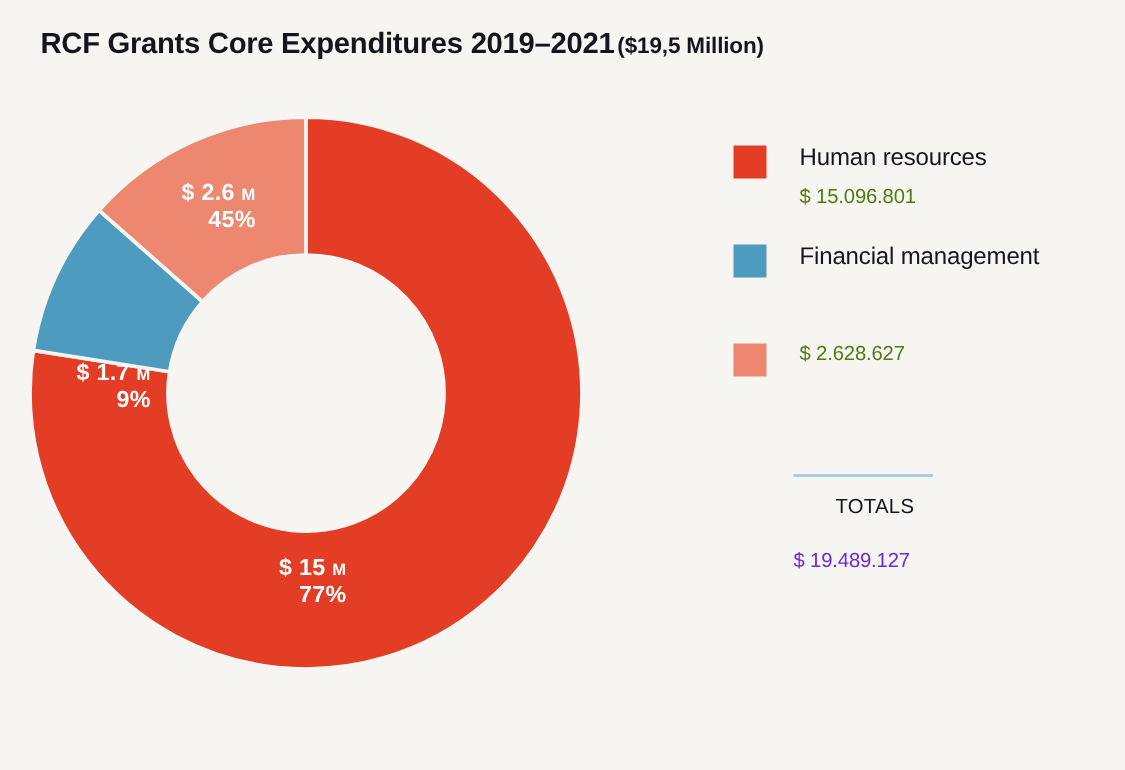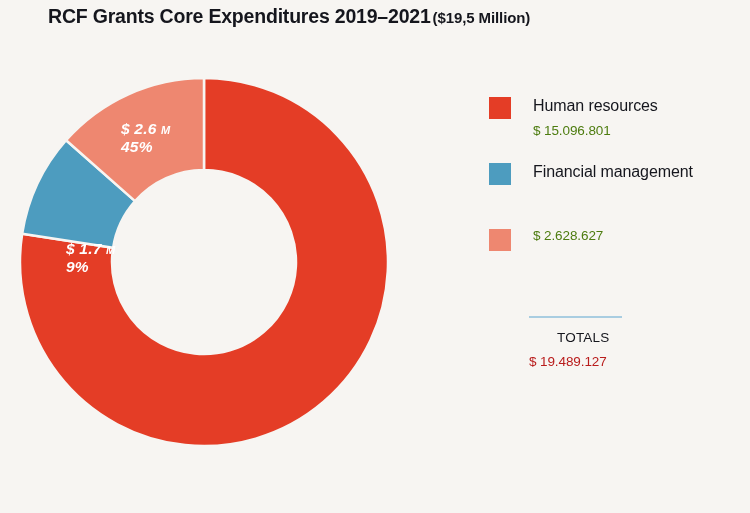--- a/index.html
+++ b/index.html
@@ -14,24 +14,23 @@
     font-family: "Liberation Sans", sans-serif;
     color: #15161d;
     overflow: hidden;
     position: relative;
   }
 
   
   #chart-title {
     position: absolute;
     left: 27px;
-    top: 7px;
+    top: 20px;
     white-space: nowrap;
     line-height: 1;
-    margin-left: 21px;
   }
   #chart-title .main {
     font-size: 19.5px;
     font-weight: bold;
     letter-spacing: -0.2px;
     color: #15161d;
   }
   #chart-title .sub {
     font-size: 15px;
     font-weight: bold;
@@ -50,22 +49,21 @@
   }
   #donut-svg {
     display: block;
     width: 372px;
     height: 372px;
   }
   .slice-label {
     position: absolute;
     color: #ffffff;
     font-weight: bold;
-    font-style: italic;
-    text-align: left;
+    text-align: right;
     line-height: 1.18;
     white-space: nowrap;
     pointer-events: none;
   }
   .slice-label .amt {
     display: block;
     font-size: 15.5px;
     letter-spacing: 0.2px;
   }
   .slice-label .amt .unit {
@@ -79,21 +77,21 @@
   }
   #label-hr {
     left: 168px;
     top: 294px;
   }
   #label-office {
     left: 103px;
     top: 44px;
   }
   #label-fin {
-    left: 48px;
+    left: 33px;
     top: 164px;
   }
 
   
   #legend {
     position: absolute;
     left: 489px;
     top: 95px;
     width: 256px;
   }
@@ -145,42 +143,46 @@
     display: block;
     font-size: 13.5px;
     color: #15161d;
     line-height: 1.35;
     letter-spacing: 0.2px;
     margin-left: 28px;
   }
   #totals-value {
     display: block;
     font-size: 13.5px;
-    color: #b91c1c;
-    line-height: 1.35;
-    letter-spacing: -0.1px;
-    margin-top: 6px;
+    color: #6d28d9;
+    line-height: 1.35;
+    letter-spacing: -0.1px;
+    margin-top: 18px;
   }
 </style>
 </head>
 <body>
 
 <div id="chart-title">
   <span class="main">RCF Grants Core Expenditures 2019–2021</span><span class="sub">($19,5 Million)</span>
 </div>
 
 <div id="donut-wrap">
   <svg id="donut-svg" viewBox="0 0 372 372">
     <g id="donut-slices">
         <path d="M 186 2 A 184 184 0 1 1 4.198358384250184 157.64223023898978 L 95.09917919212509 171.8211151194949 A 92 92 0 1 0 186 94 Z" fill="#e43d26" stroke="#f7f5f2" stroke-width="2.5"></path>
         <path d="M 4.198358384250184 157.64223023898978 A 184 184 0 0 1 48.07395705660994 64.21163159817715 L 117.03697852830497 125.10581579908857 A 92 92 0 0 0 95.09917919212509 171.8211151194949 Z" fill="#4d9cbf" stroke="#f7f5f2" stroke-width="2.5"></path>
         <path d="M 48.07395705660994 64.21163159817715 A 184 184 0 0 1 185.99999999999997 2 L 185.99999999999997 94 A 92 92 0 0 0 117.03697852830497 125.10581579908857 Z" fill="#ee8770" stroke="#f7f5f2" stroke-width="2.5"></path>
       </g>
   </svg>
 
+  <div class="slice-label" id="label-hr">
+    <span class="amt"><span>$ 15</span> <span class="unit">M</span></span>
+    <span class="pct">77%</span>
+  </div>
 
   <div class="slice-label" id="label-office">
     <span class="amt"><span>$ 2.6</span> <span class="unit">M</span></span>
     <span class="pct">45%</span>
   </div>
 
   <div class="slice-label" id="label-fin">
     <span class="amt"><span>$ 1.7</span> <span class="unit">M</span></span>
     <span class="pct">9%</span>
   </div>

